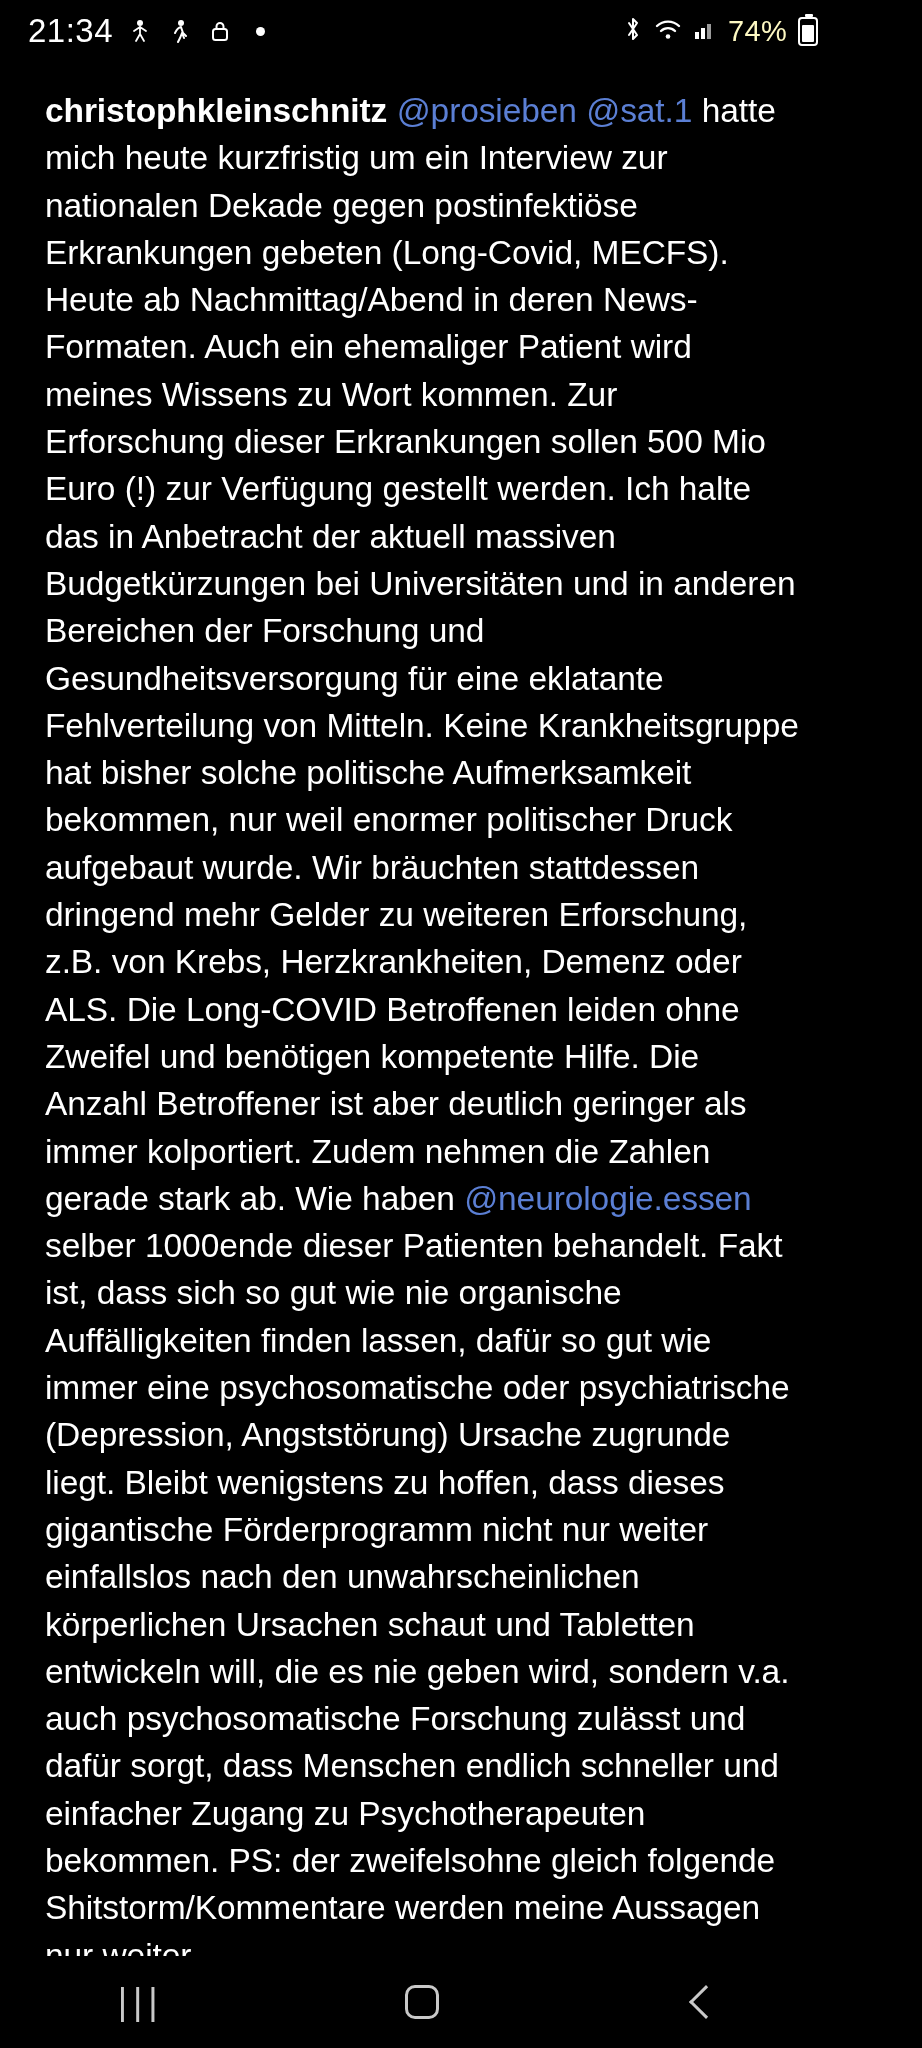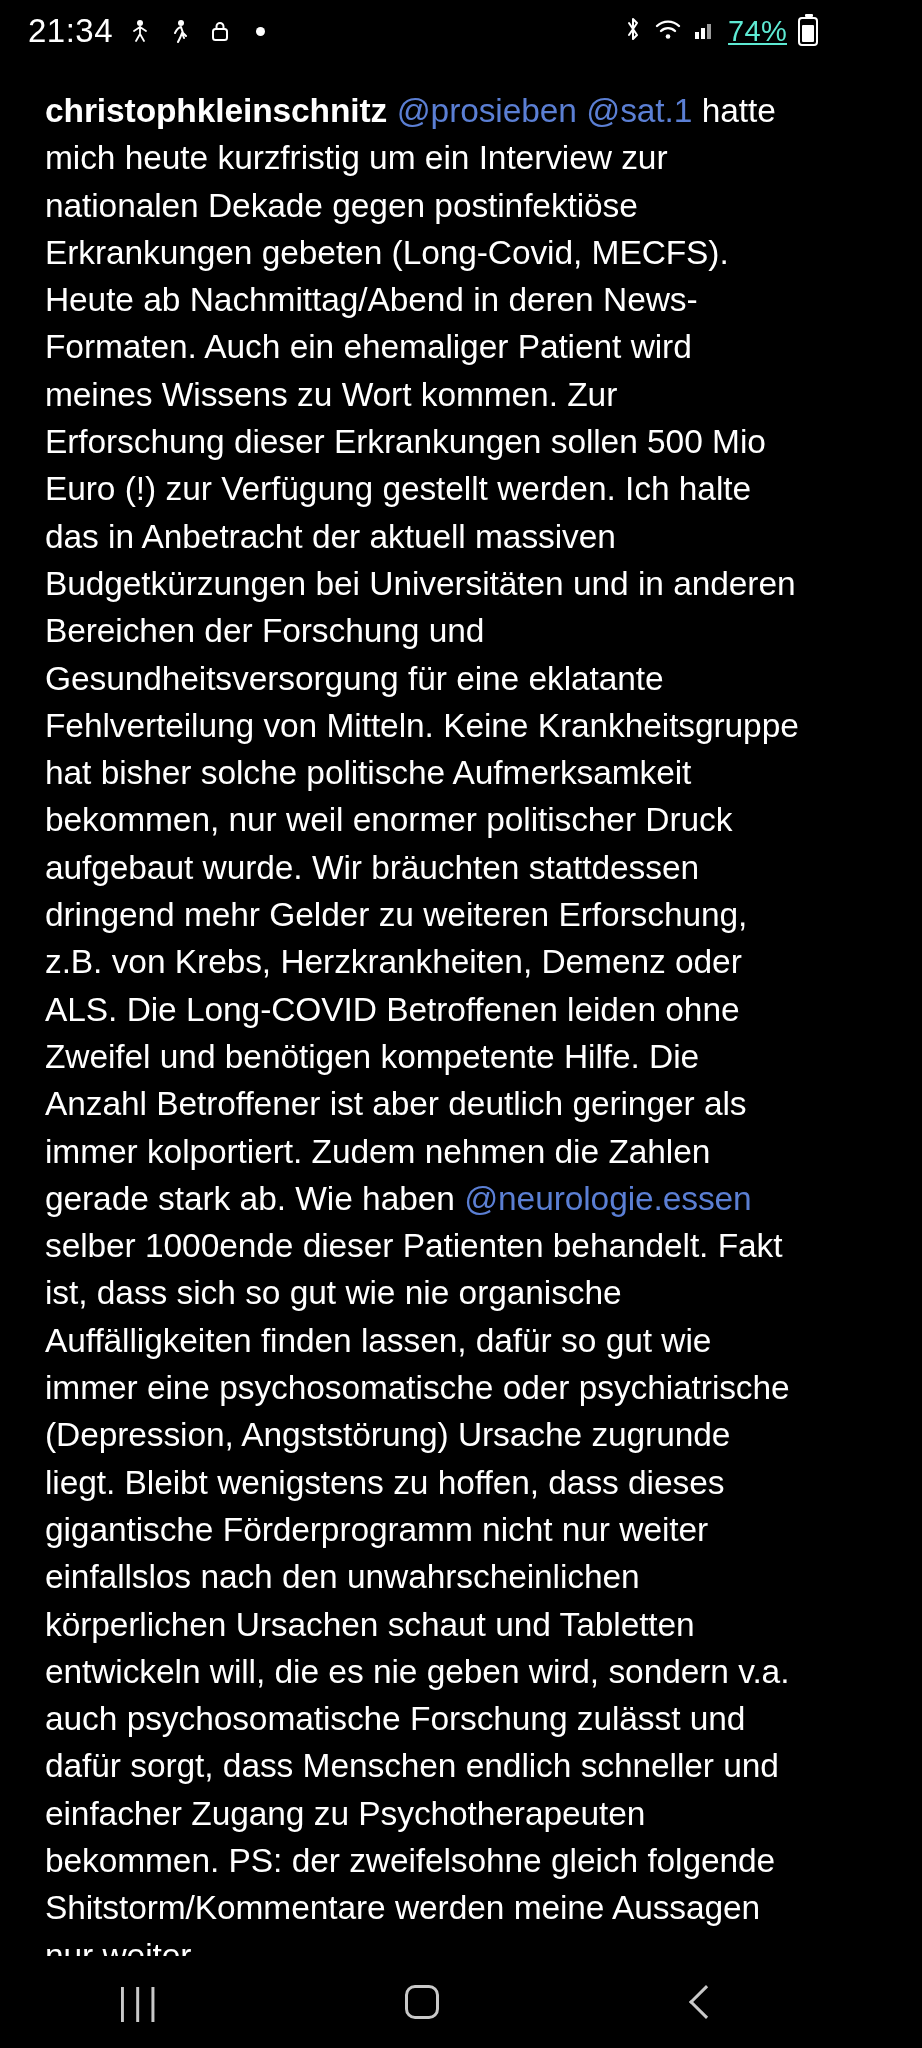--- a/index.html
+++ b/index.html
@@ -59,23 +59,22 @@
     background: #ffffff;
     display: inline-block;
   }
   .status-right {
     display: flex;
     align-items: center;
     gap: 11px;
   }
   .battery-text {
     font-size: 29px;
-    color: #5eead4;
+    color: #fef9c3;
     letter-spacing: 0.3px;
-    text-decoration: underline;
   }
   .battery-icon {
     width: 20px;
     height: 29px;
     border: 2px solid #ffffff;
     border-radius: 4px;
     position: relative;
     box-sizing: border-box;
   }
   .battery-icon::before {

